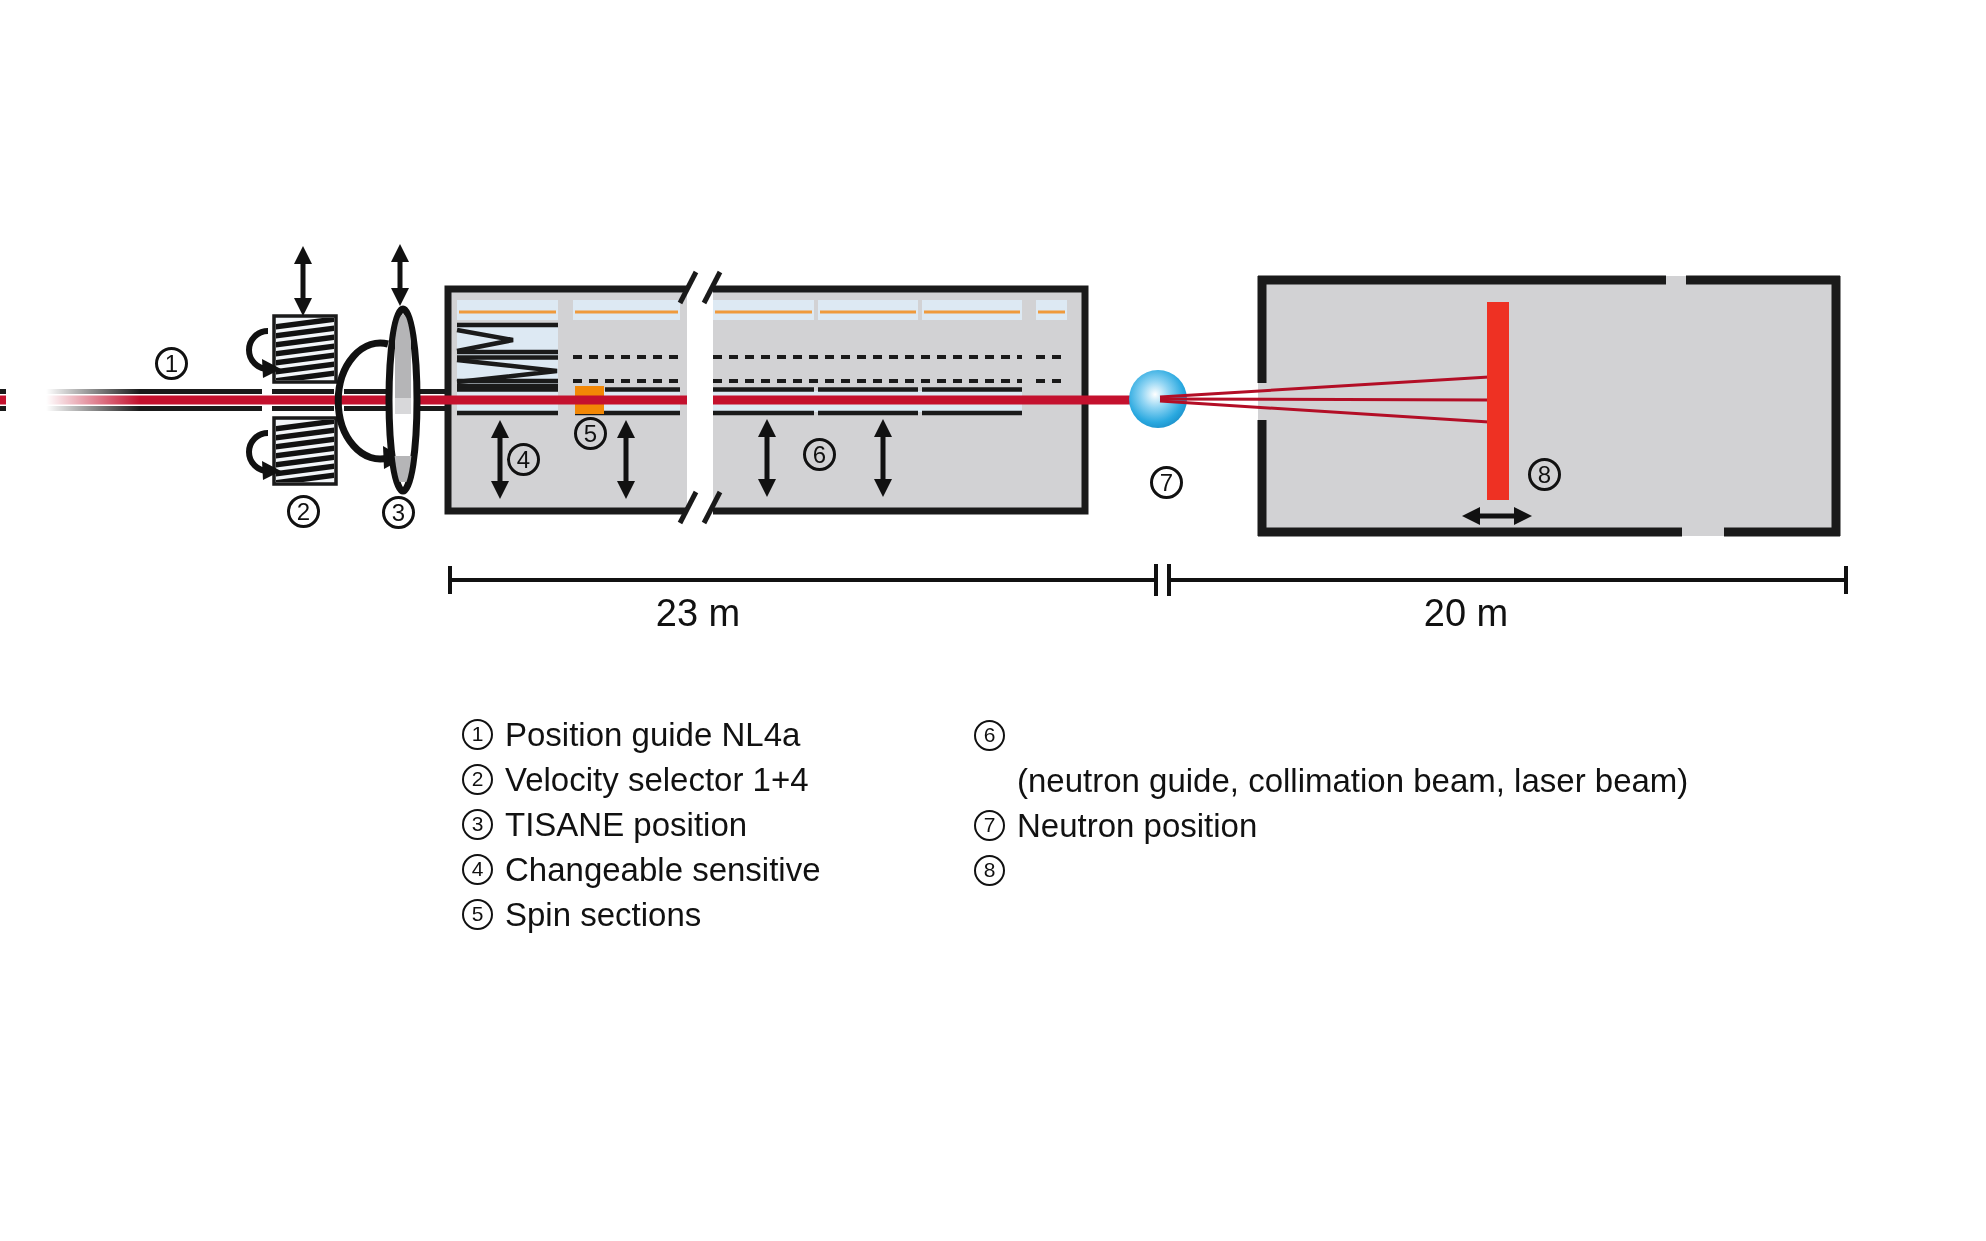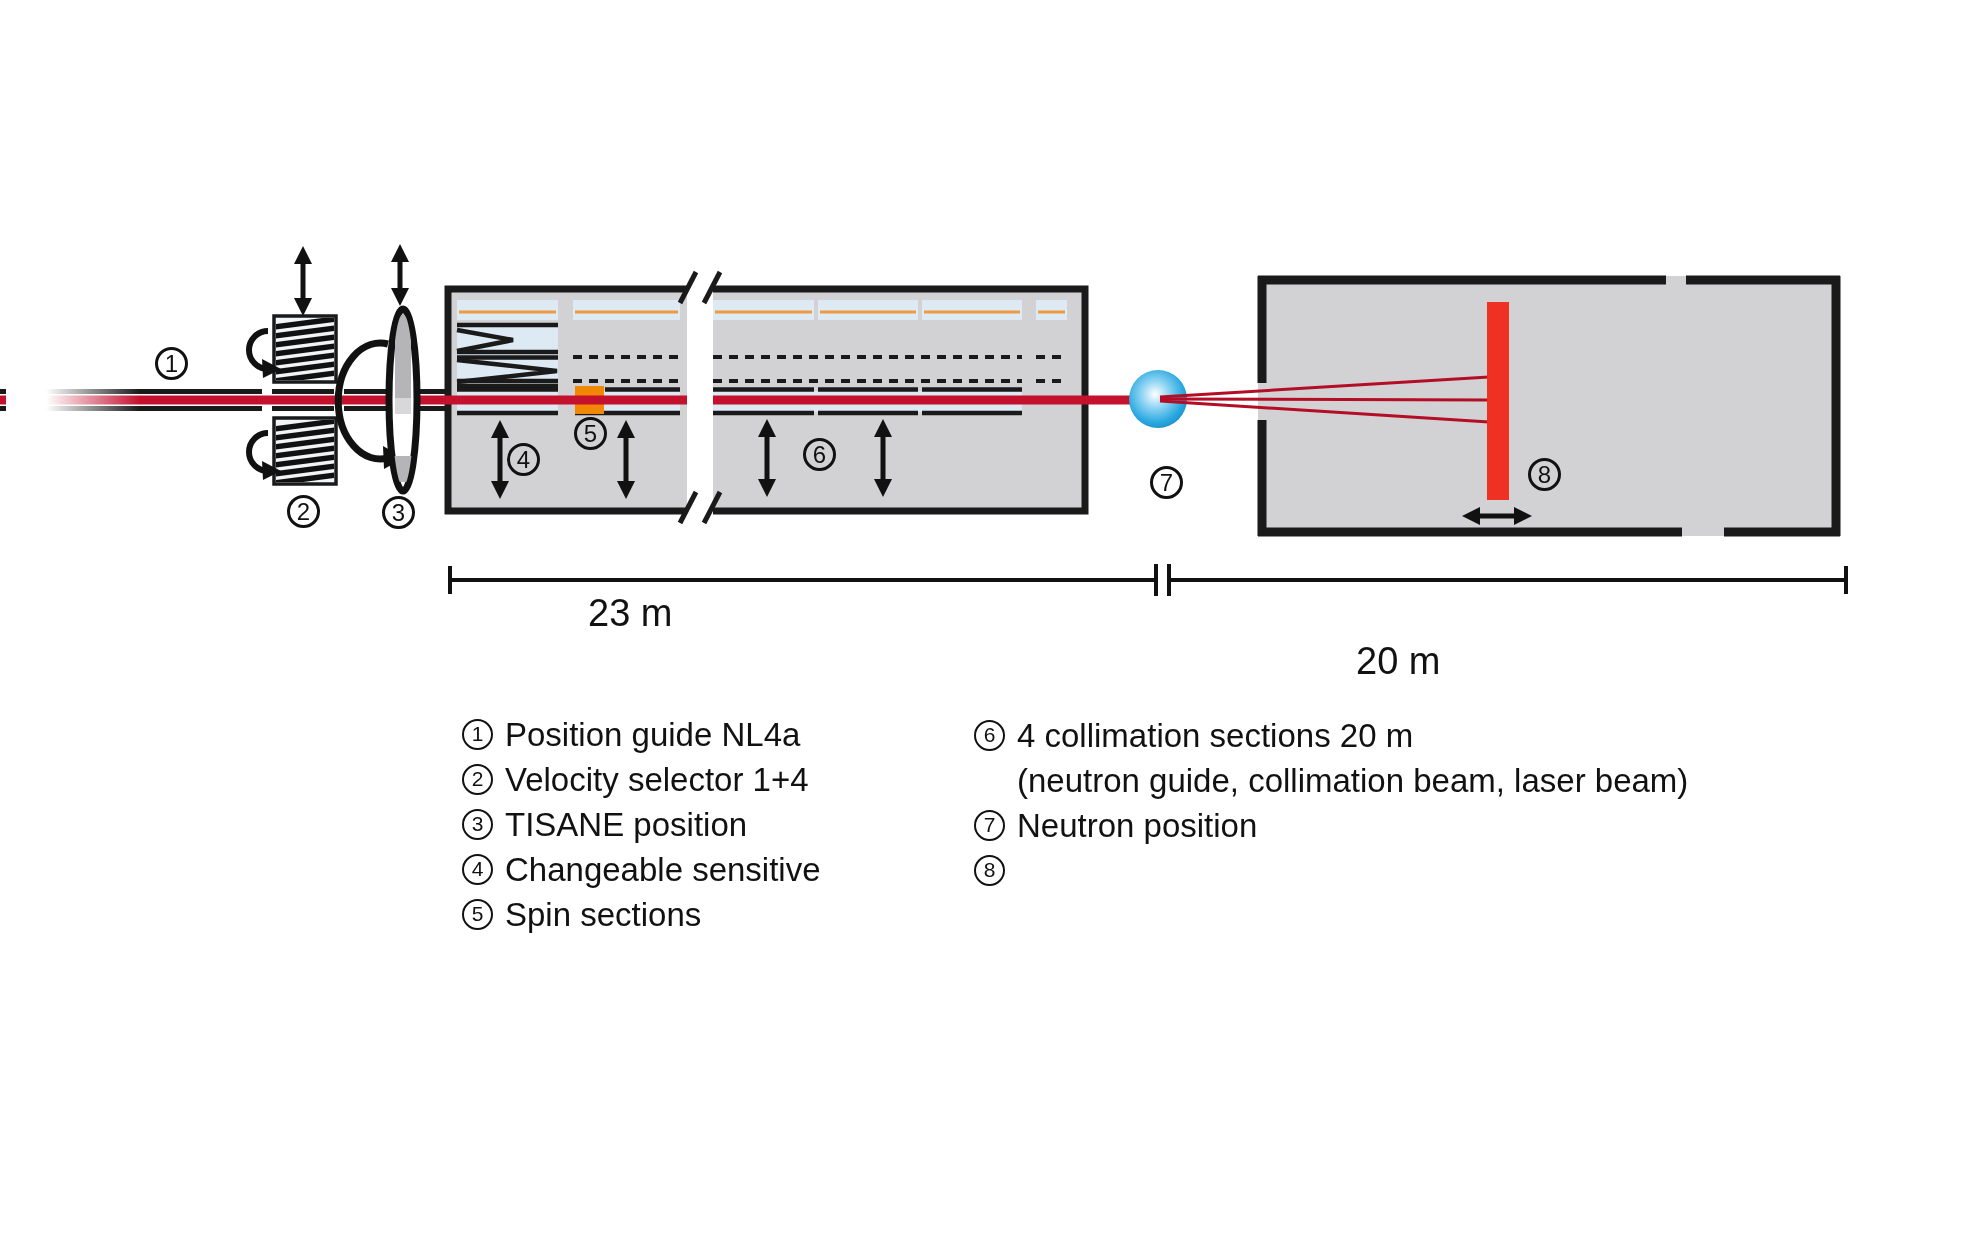--- a/index.html
+++ b/index.html
@@ -1,21 +1,21 @@
 <!DOCTYPE html>
 <html><head>
 <meta charset="utf-8">
 <style>
   html,body{margin:0;padding:0;background:#fff;}
   .stage{position:relative;width:1986px;height:1241px;background:#fff;overflow:hidden;
          font-family:"Liberation Sans",sans-serif;color:#111;}
   .stage svg{position:absolute;left:0;top:0;}
   .circ{position:absolute;box-sizing:border-box;width:33px;height:33px;border:3px solid #111;
         border-radius:50%;text-align:center;line-height:27px;font-size:24px;background:transparent;}
-  .dim-label{position:absolute;width:220px;font-size:38px;}
+  .dim-label{position:absolute;width:220px;text-align:center;font-size:38px;}
   .legend{position:absolute;display:flex;flex-direction:column;}
   .legend-row{display:flex;align-items:center;height:45px;font-size:33px;white-space:nowrap;}
   .legend-row .lcirc{box-sizing:border-box;flex:0 0 31px;width:31px;height:31px;border:2.5px solid #111;
         border-radius:50%;text-align:center;line-height:26px;font-size:21px;margin-right:12px;}
   .legend-row.nocirc .lcirc{visibility:hidden;}
 </style>
 </head>
 <body>
 
 <div class="stage">
@@ -228,21 +228,21 @@
 <div class="circ" style="left:155px;top:347px;">1</div>
 <div class="circ" style="left:287px;top:495px;">2</div>
 <div class="circ" style="left:382px;top:496px;">3</div>
 <div class="circ" style="left:507px;top:443px;">4</div>
 <div class="circ" style="left:574px;top:417px;">5</div>
 <div class="circ" style="left:803px;top:438px;">6</div>
 <div class="circ" style="left:1150px;top:466px;">7</div>
 <div class="circ" style="left:1528px;top:458px;">8</div>
 
 <div class="dim-label" style="left:588px;top:592px;">23 m</div>
-<div class="dim-label" style="left:1356px;top:592px;margin-top:48px;">20 m</div>
+<div class="dim-label" style="left:1356px;top:592px;">20 m</div>
 
 <div class="legend" style="left:462px;top:712px;">
   <div class="legend-row">
     <span class="lcirc">1</span>
     <span>Position guide NL4a</span>
   </div>
   <div class="legend-row">
     <span class="lcirc">2</span>
     <span>Velocity selector 1+4</span>
   </div>
@@ -256,21 +256,20 @@
   </div>
   <div class="legend-row">
     <span class="lcirc">5</span>
     <span>Spin sections</span>
   </div>
 </div>
 
 <div class="legend" style="left:974px;top:713px;">
   <div class="legend-row">
     <span class="lcirc">6</span>
-    <span>4 collimation sections 20 m</span>
   </div>
   <div class="legend-row nocirc">
     <span class="lcirc"></span>
     <span>(neutron guide, collimation beam, laser beam)</span>
   </div>
   <div class="legend-row">
     <span class="lcirc">7</span>
     <span>Neutron position</span>
   </div>
   <div class="legend-row">

